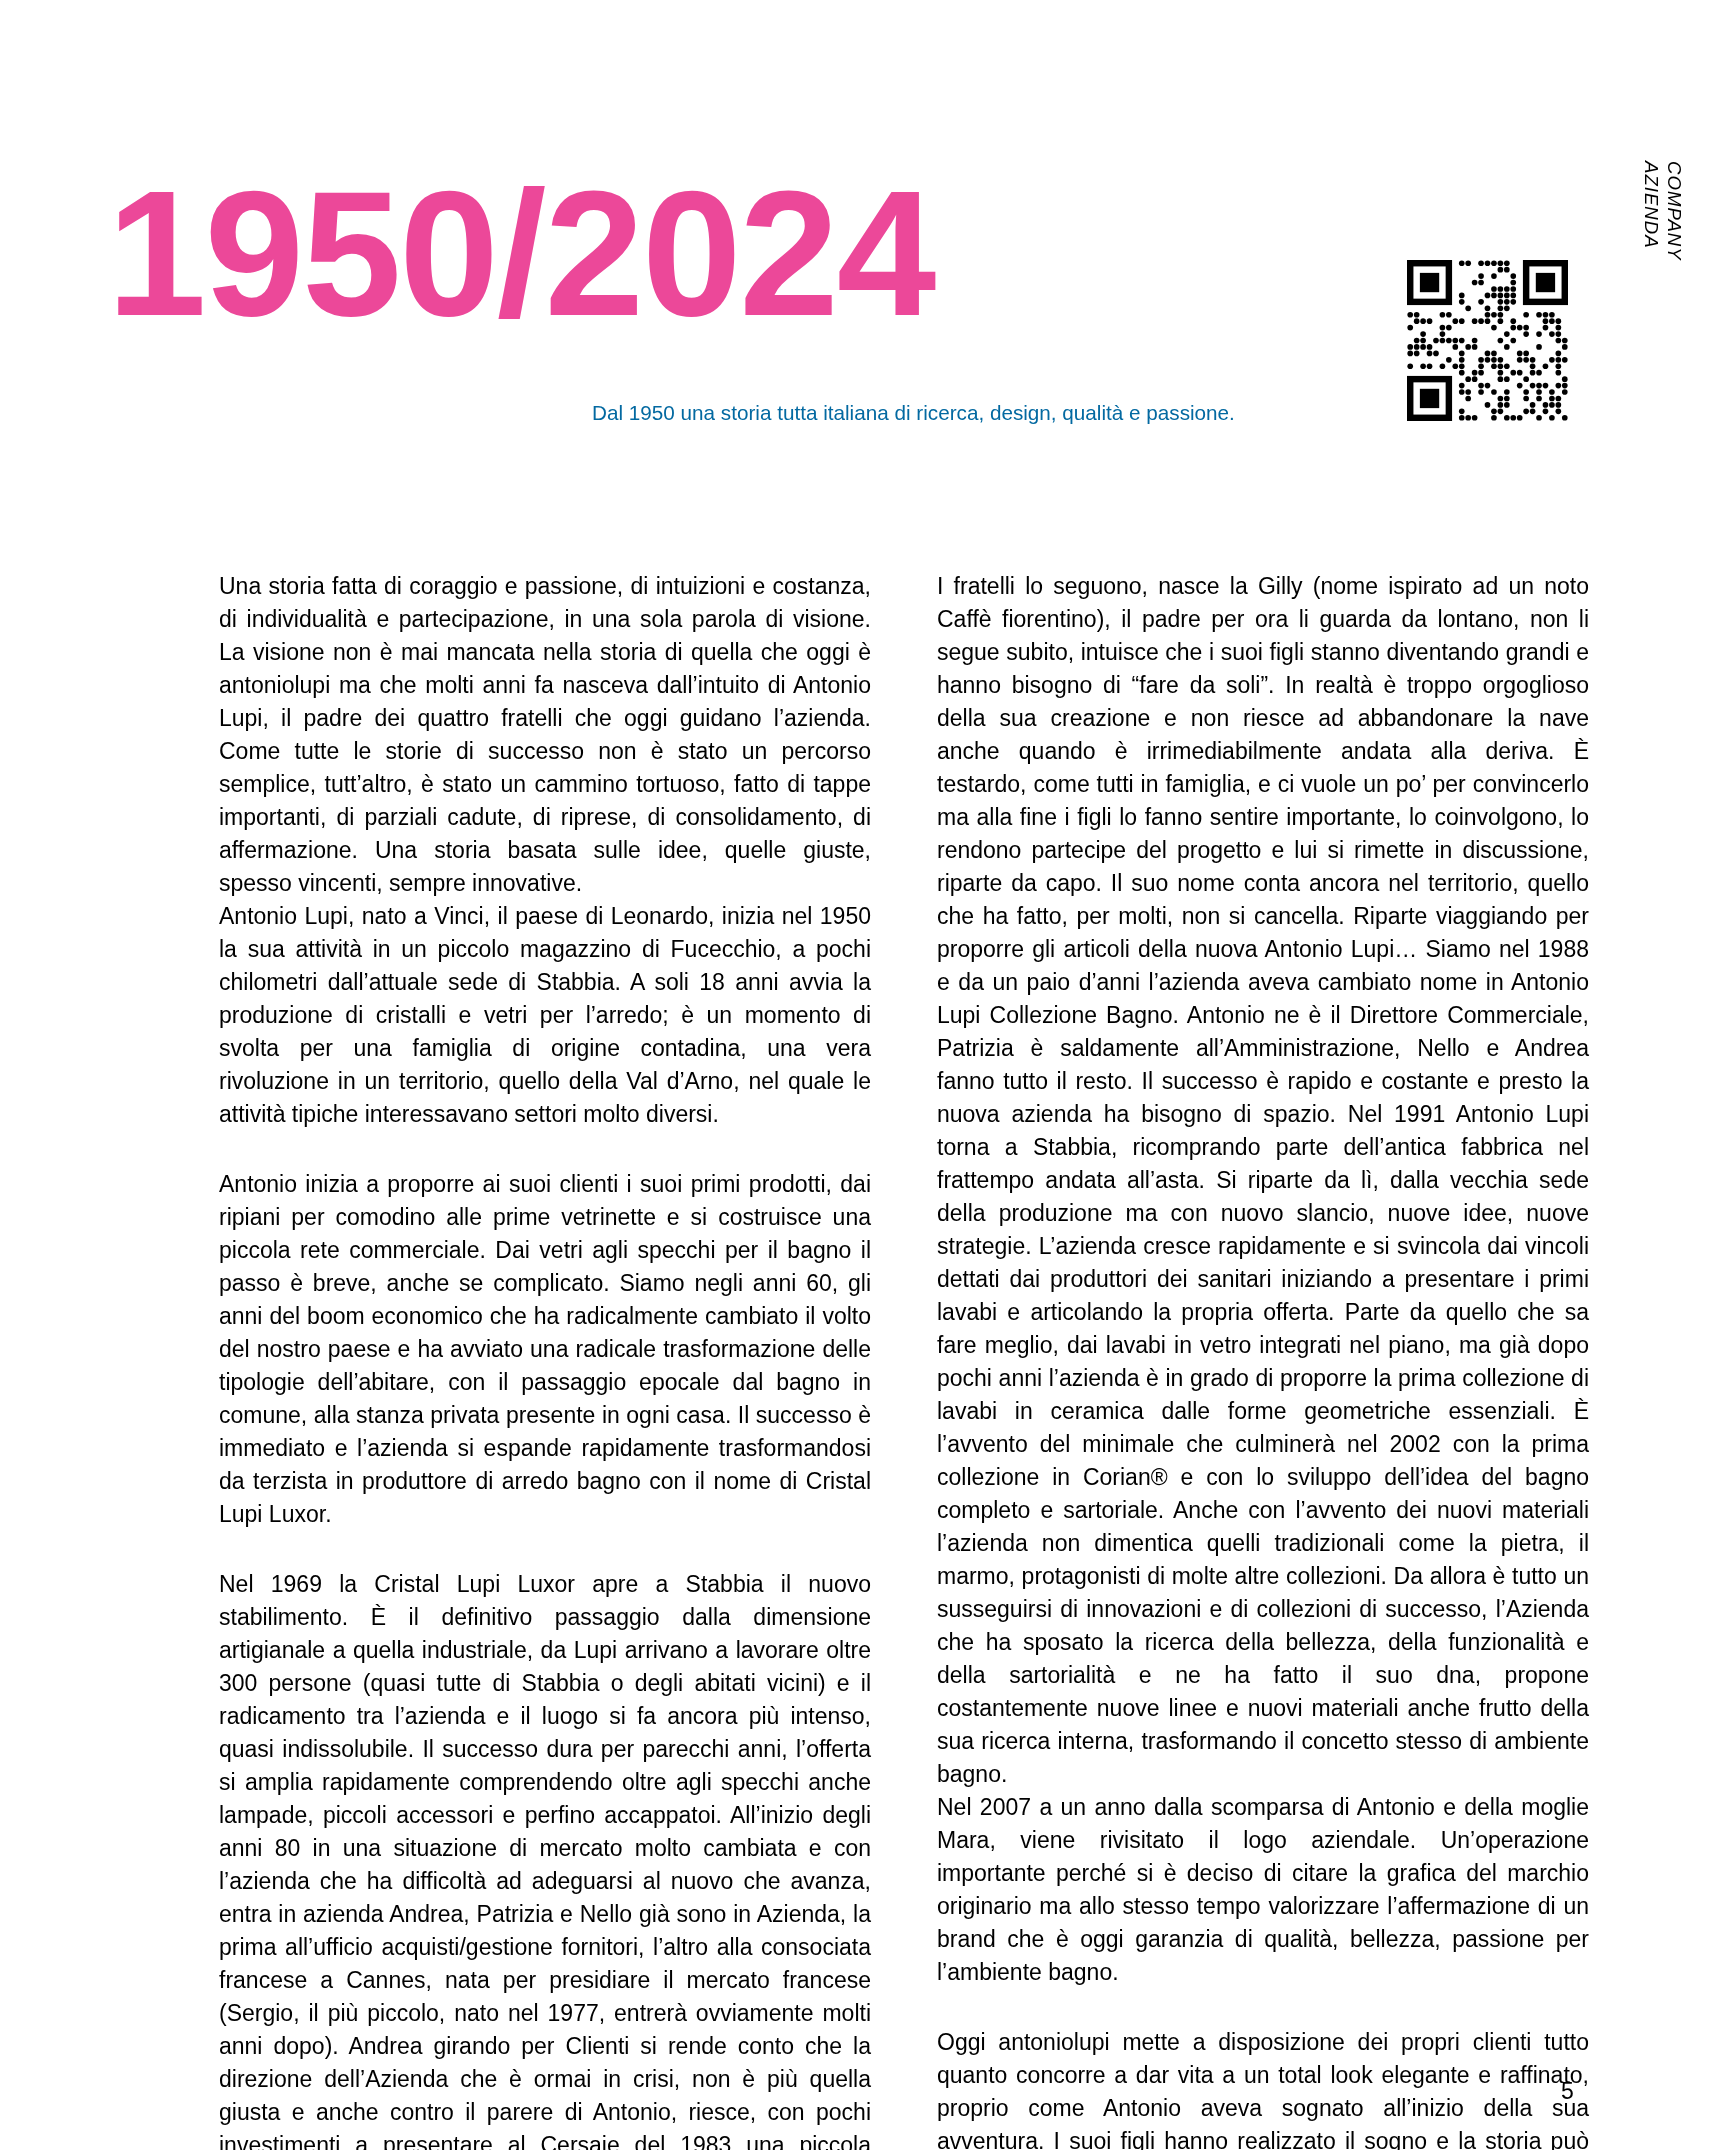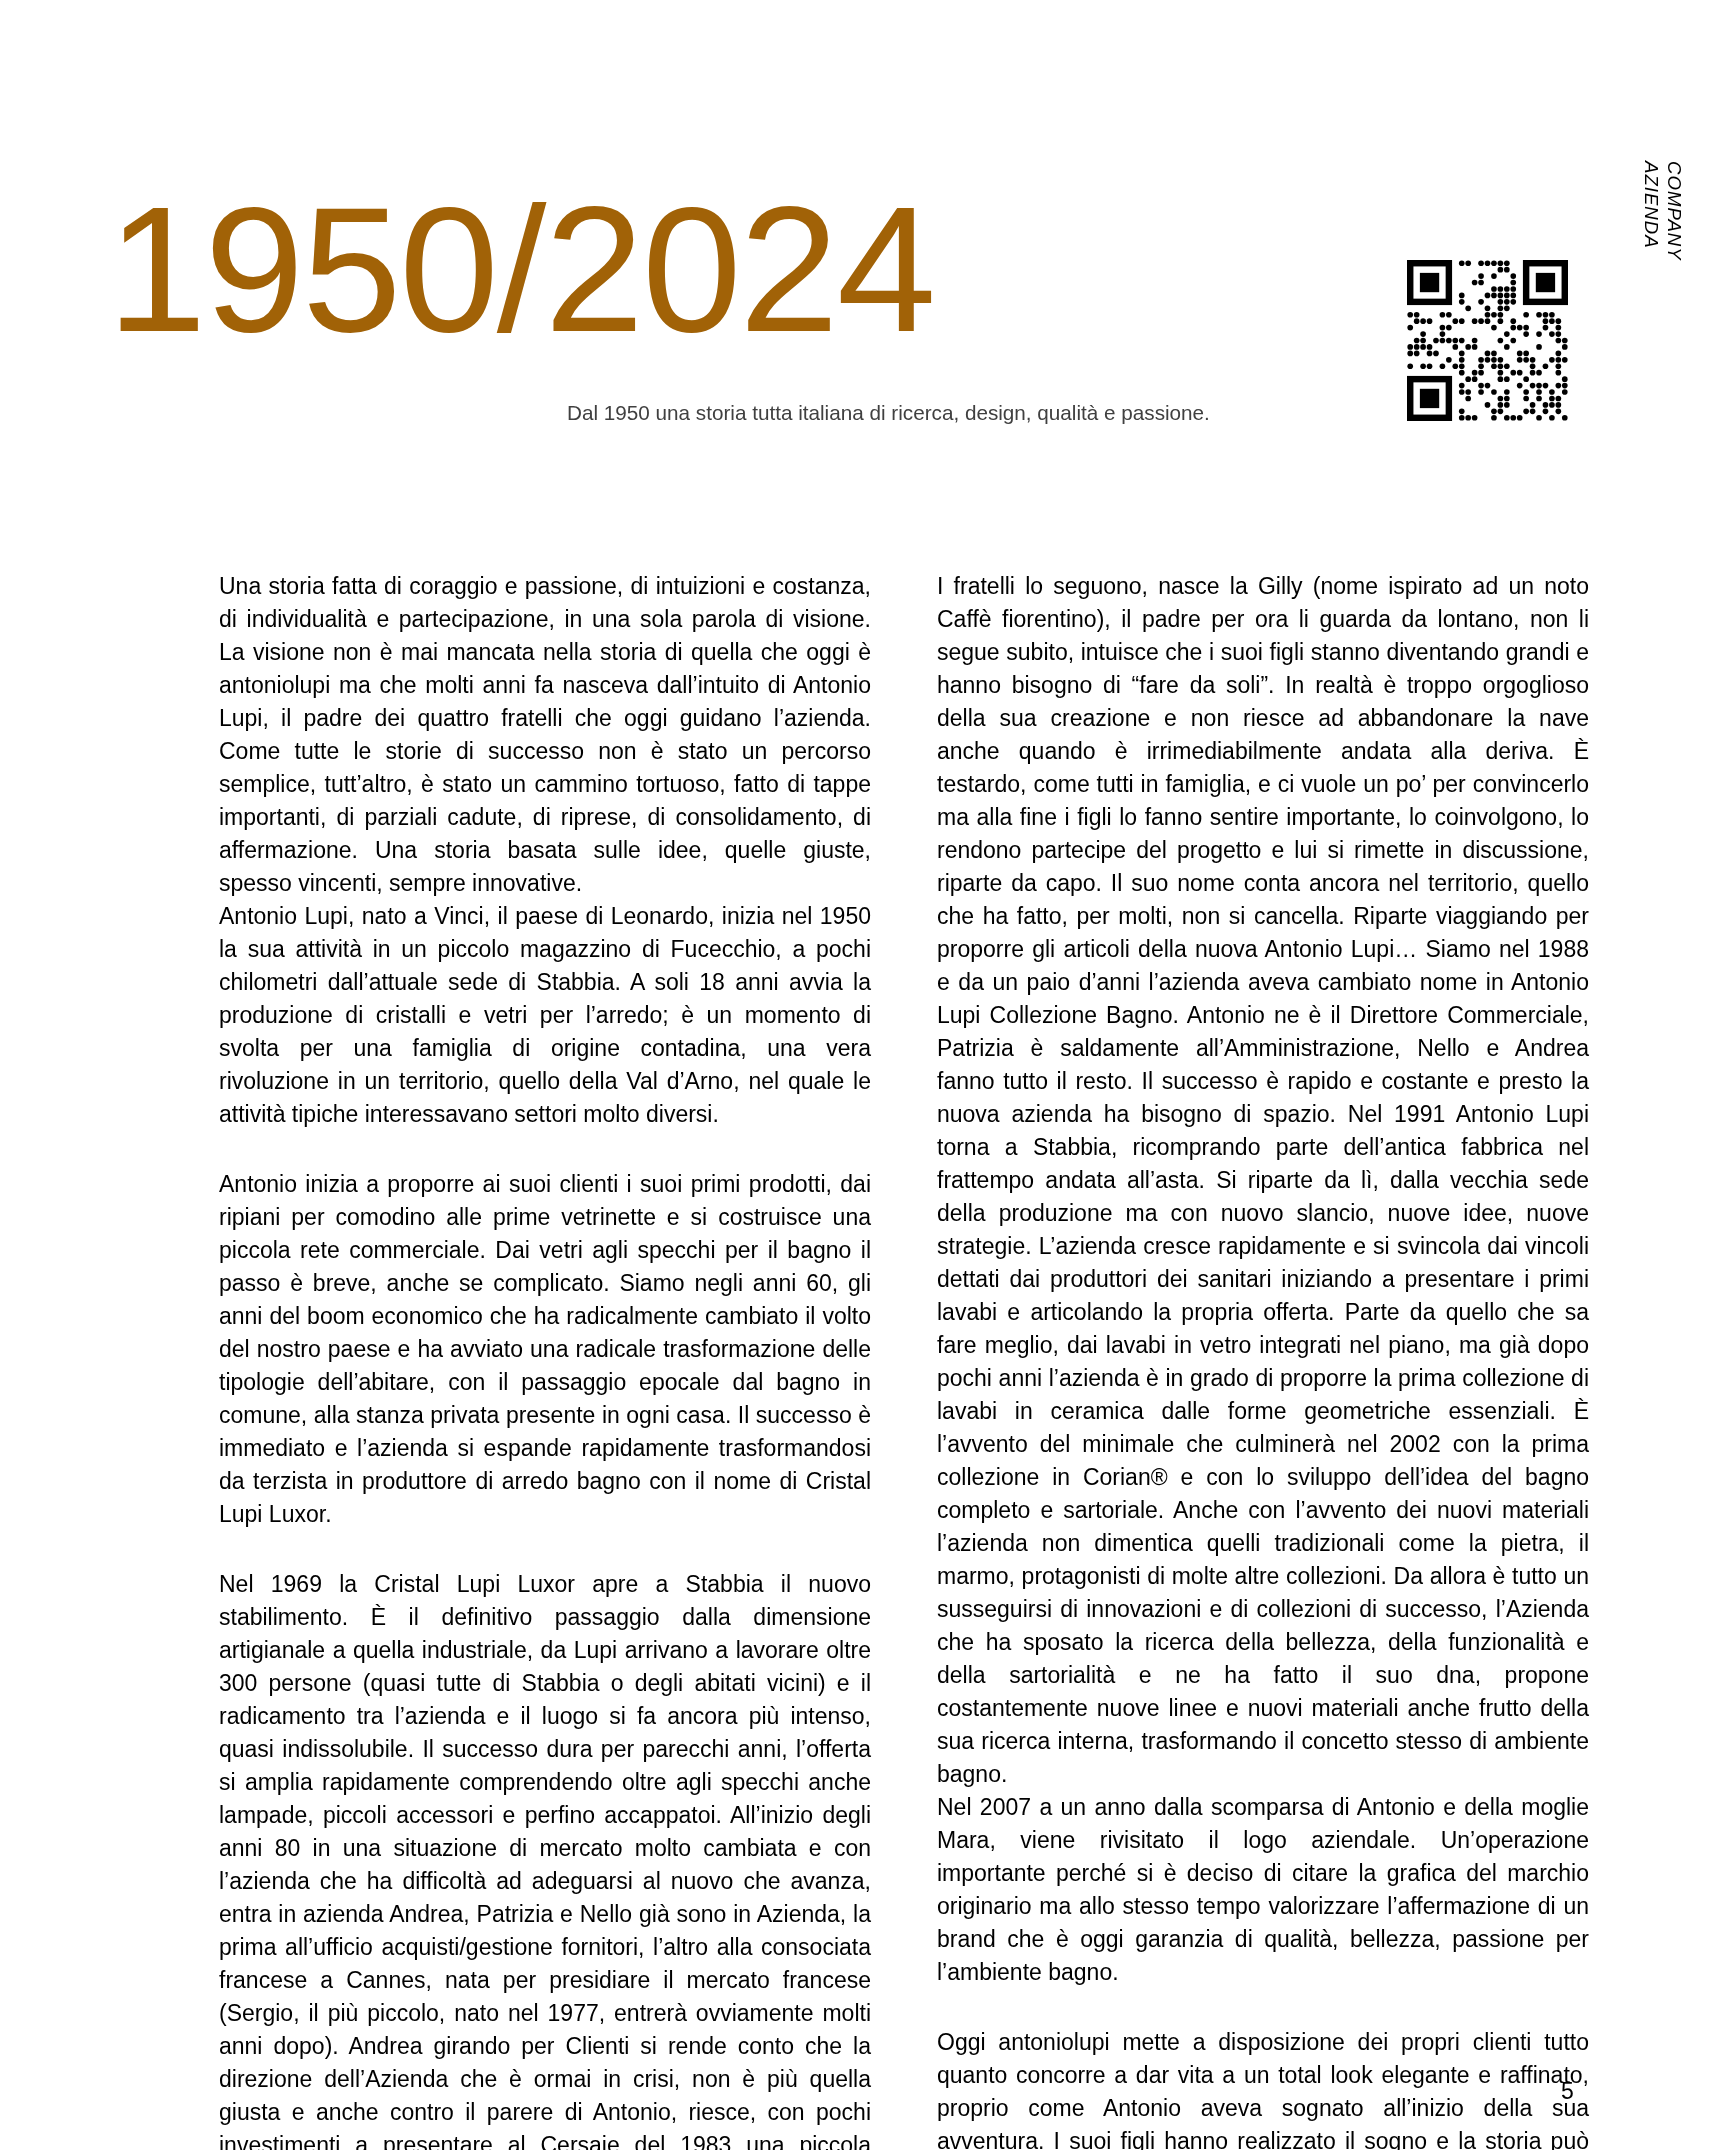--- a/index.html
+++ b/index.html
@@ -8,36 +8,36 @@
     height: 2151px;
     position: relative;
     background: #ffffff;
     font-family: "Liberation Sans", "DejaVu Sans", sans-serif;
     color: #000000;
     overflow: hidden;
   }
   .page-title {
     position: absolute;
     left: 107px;
-    top: 180px;
+    top: 164px;
     font-size: 179px;
     line-height: 179px;
-    font-weight: 400;
+    font-weight: 700;
     letter-spacing: -2.1px;
     white-space: nowrap;
-    color: #a16207;
+    color: #ec4899;
   }
   .subtitle {
     position: absolute;
-    left: 567px;
+    left: 592px;
     top: 400px;
     font-size: 20.7px;
     line-height: 25px;
     white-space: nowrap;
-    color: #404040;
+    color: #0369a1;
   }
   .qr {
     position: absolute;
     left: 1407px;
     top: 260px;
     width: 161px;
     height: 161px;
   }
   .margin-tab {
     position: absolute;

